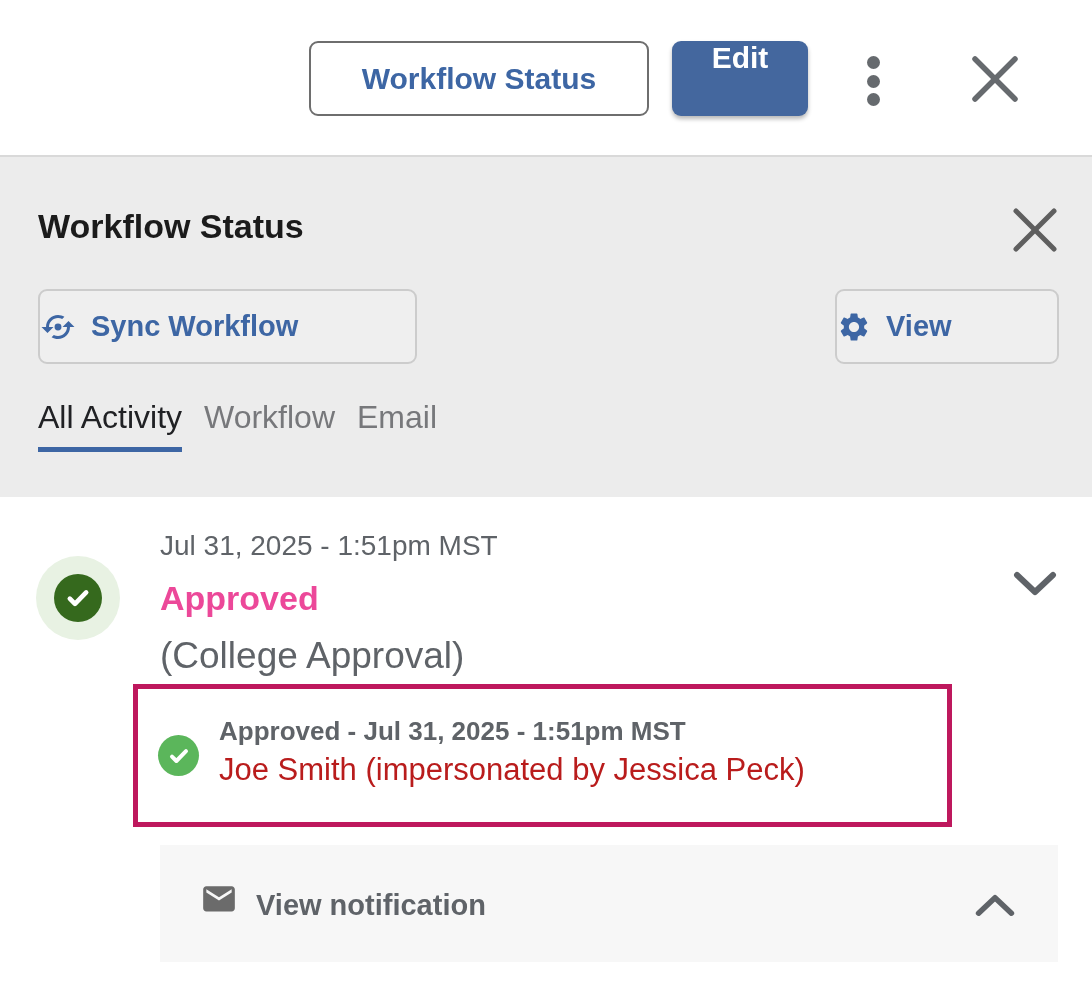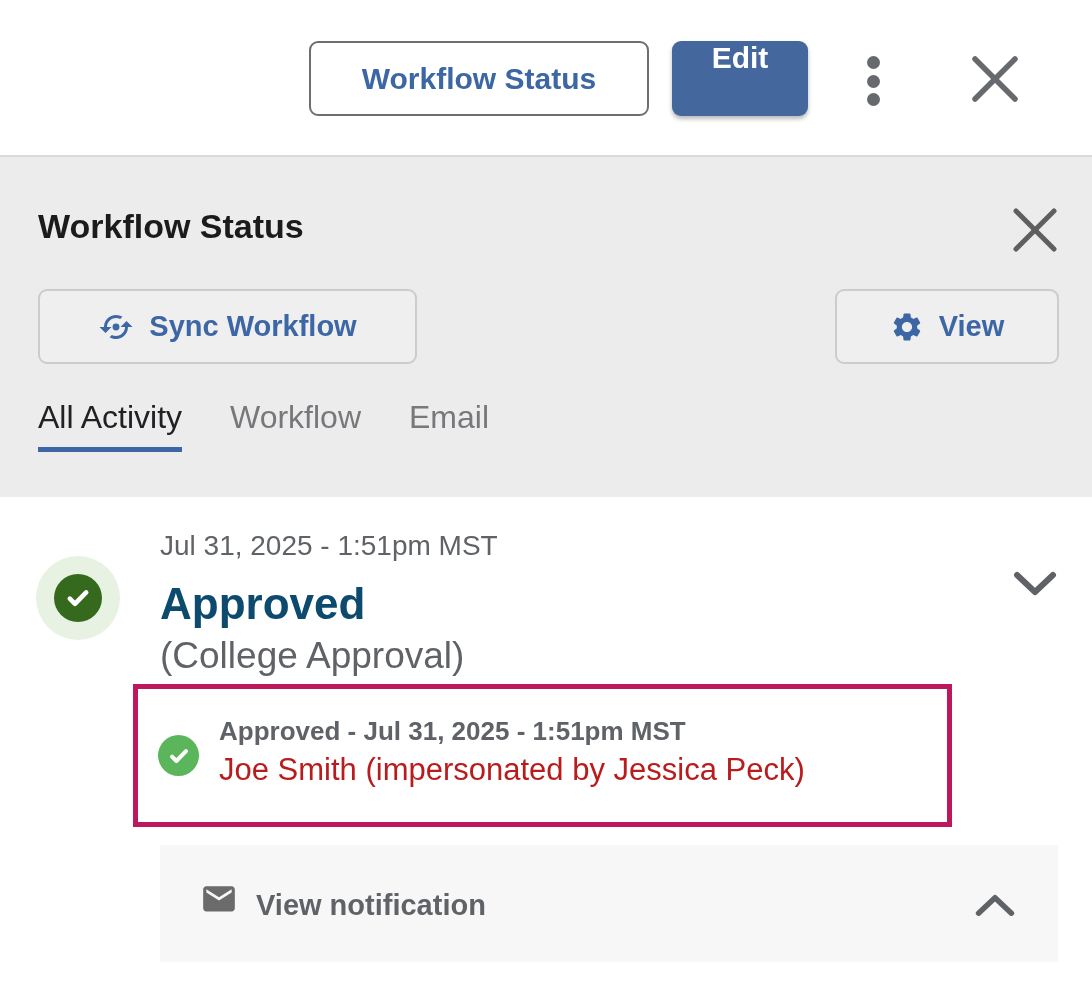--- a/index.html
+++ b/index.html
@@ -31,43 +31,43 @@
   
   .panel {
     position:absolute; left:0; top:155px; width:1092px; height:342px;
     background:#ececec; border-top:2px solid #d9d9d9;
   }
   .panel-title { position:absolute; left:38px; top:50px; font-size:34px; font-weight:700; color:#1b1b1b; }
   .x-panel { left:1012px; top:50px; }
   .btn-panel {
     position:absolute; top:132px; height:75px;
     background:#efefef; border:2px solid #cccccc; border-radius:9px;
-    display:flex; align-items:center; justify-content:center; gap:15px;
+    display:flex; align-items:center; gap:15px;
     font-size:29px; font-weight:700; color:#3d66a4; cursor:pointer;
   }
   .btn-sync { left:38px; width:379px; }
   .btn-view { left:835px; width:224px; }
-  .tabs { position:absolute; left:38px; top:242px; display:flex; gap:48px; }
+  .tabs { position:absolute; left:38px; top:242px; display:flex; gap:22px; }
   .tab { position:relative; font-size:32px; color:#77787b; padding-bottom:16px; cursor:pointer; white-space:nowrap; }
   .tab.active { color:#202124; }
   .tab.active::after {
     content:""; position:absolute; left:0; right:0; bottom:0; height:5px; background:#3d66a4;
   }
   
   .content { position:absolute; left:0; top:497px; width:1092px; height:503px; background:#ffffff; }
   .badge-outer {
     position:absolute; left:36px; top:59px; width:84px; height:84px; border-radius:50%;
     background:#e8f2e3; display:flex; align-items:center; justify-content:center;
   }
   .badge-inner {
     width:48px; height:48px; border-radius:50%; background:#35691d;
     display:flex; align-items:center; justify-content:center;
   }
   .entry-time { position:absolute; left:160px; top:33px; font-size:28px; color:#5f6368; }
-  .entry-status { position:absolute; left:160px; top:82px; font-size:44px; font-weight:700; color:#0c4a6e; }
+  .entry-status { position:absolute; left:160px; top:82px; font-size:34px; font-weight:700; color:#ec4899; }
   .entry-step { position:absolute; left:160px; top:138px; font-size:37px; color:#5f6368; }
   .chev-down { position:absolute; left:1012px; top:72px; cursor:pointer; }
   .highlight-box {
     position:absolute; left:133px; top:187px; width:819px; height:143px;
     border:5px solid #be185d; background:#ffffff;
   }
   .mini-badge {
     position:absolute; left:20px; top:46px; width:41px; height:41px; border-radius:50%;
     background:#5bb65b; display:flex; align-items:center; justify-content:center;
   }

